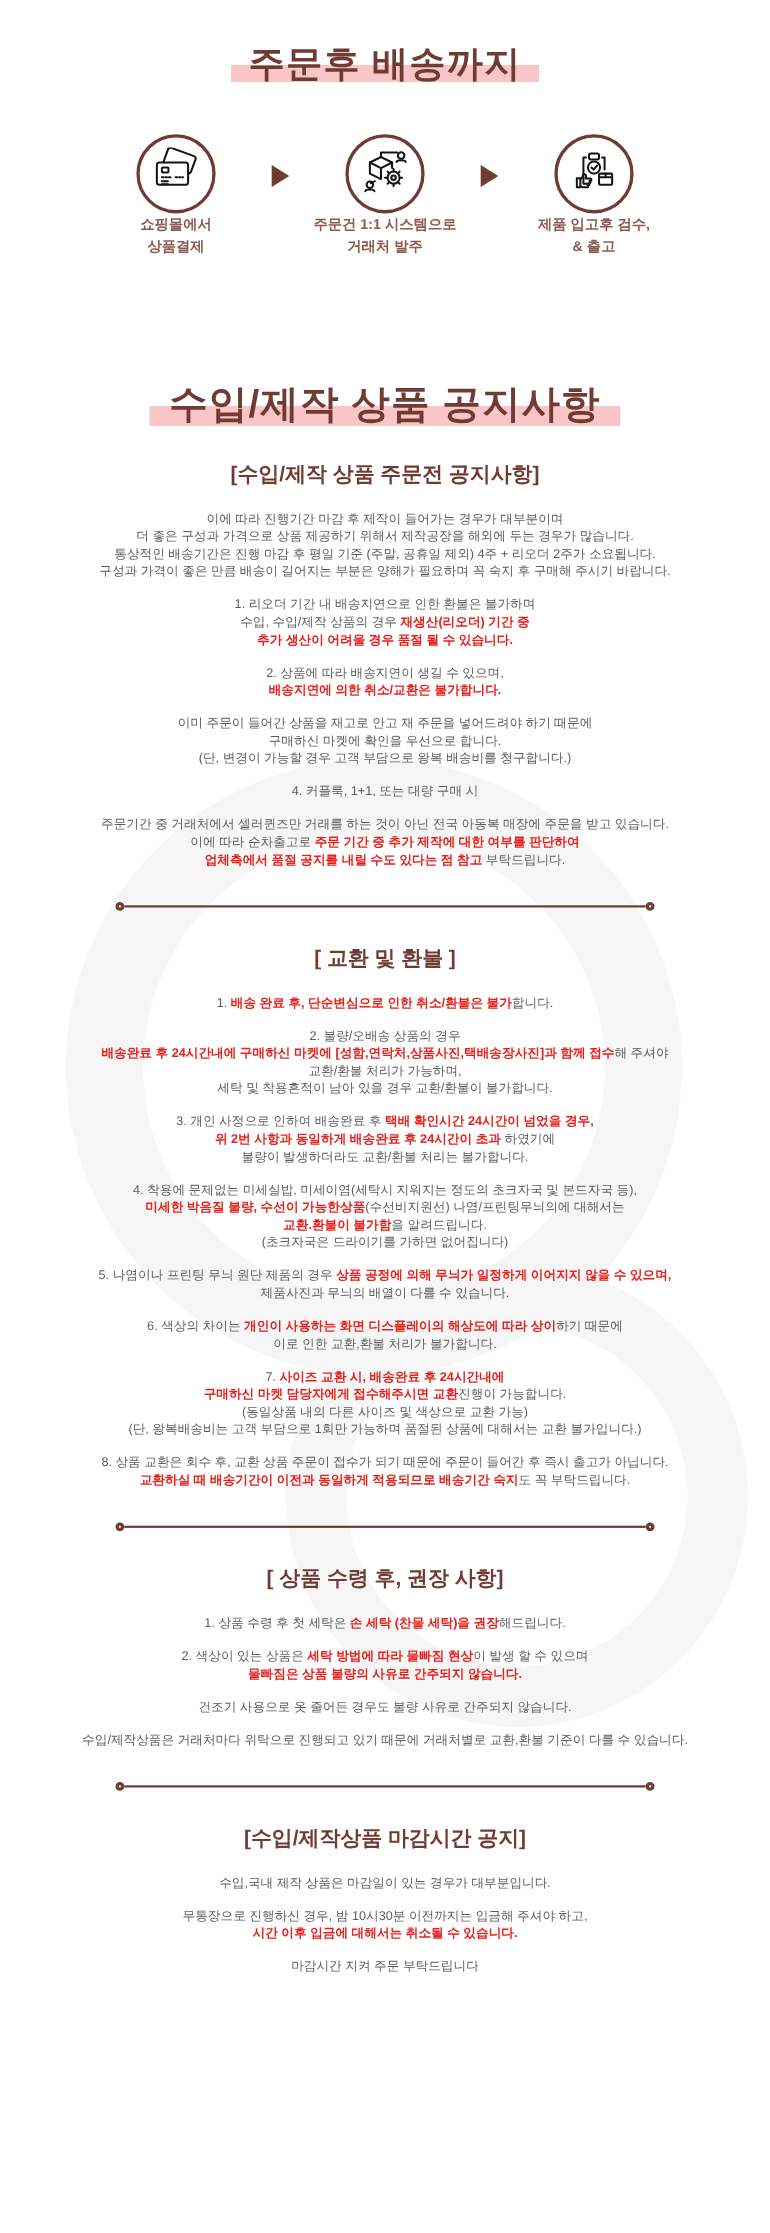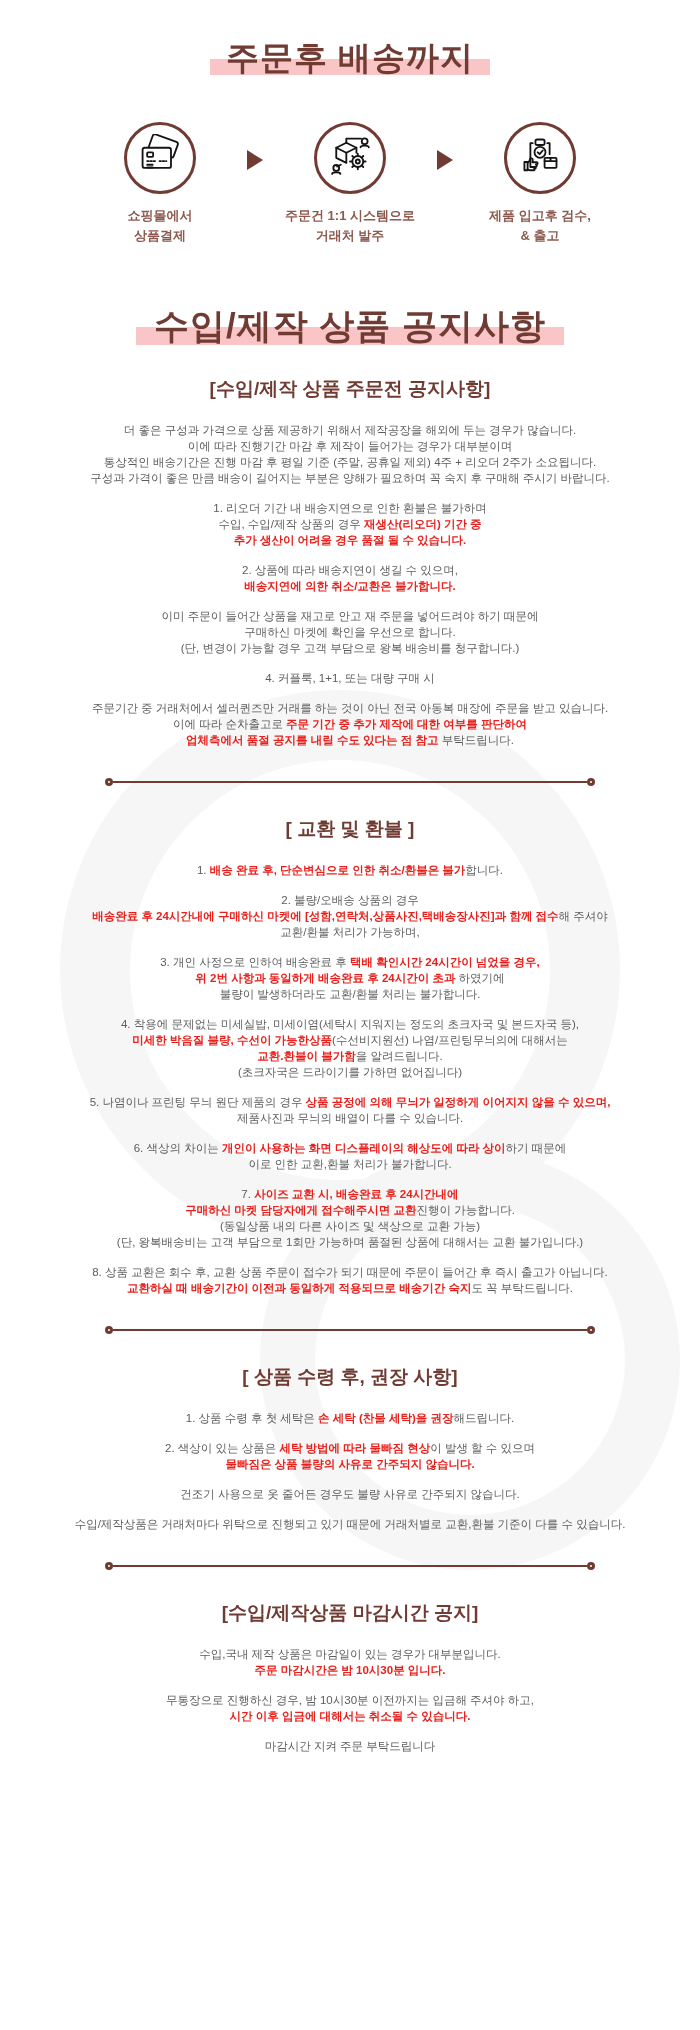--- a/index.html
+++ b/index.html
@@ -25,29 +25,29 @@
     display:inline-block;font-size:33px;font-weight:800;color:var(--brown);letter-spacing:1px;
     padding:0 16px;line-height:1.1;
     background:linear-gradient(180deg, rgba(0,0,0,0) 52%, var(--pink) 52%, var(--pink) 96%, rgba(0,0,0,0) 96%);
   }
   .process{margin-top:46px;display:flex;justify-content:center;align-items:flex-start;}
   .step{width:170px;flex:0 0 auto;}
   .step-circle{
     width:72px;height:72px;border:3px solid var(--brown);border-radius:50%;
     margin:0 auto;display:flex;align-items:center;justify-content:center;background:#fff;
   }
-  .step-label{margin-top:12px;color:var(--label-brown);font-weight:700;font-size:13px;line-height:1.5;}
+  .step-label{color:var(--label-brown);font-weight:700;font-size:13px;line-height:1.5;}
   .step-label span{display:block;}
   .flow-arrow{
     flex:0 0 auto;width:0;height:0;margin:28px 2px 0 2px;
     border-top:10px solid transparent;border-bottom:10px solid transparent;
     border-left:16px solid var(--brown);
   }
   .notice-title{
-    display:inline-block;margin-top:62px;font-size:35px;font-weight:800;color:var(--brown);letter-spacing:1px;
+    display:inline-block;margin-top:116px;font-size:35px;font-weight:800;color:var(--brown);letter-spacing:1px;
     padding:0 18px;line-height:1.1;
     background:linear-gradient(180deg, rgba(0,0,0,0) 52%, var(--pink) 52%, var(--pink) 97%, rgba(0,0,0,0) 97%);
   }
 
   .notice{margin-top:14px;font-size:11.5px;color:var(--body);}
   .sec-header{color:var(--brown);font-weight:800;font-size:19px;margin:30px 0 20px;}
   .para{margin:14px 0;}
   .line{line-height:16px;white-space:nowrap;}
   .red{color:var(--red);font-weight:700;}
   .divider{display:flex;align-items:center;width:490px;margin:30px auto;}
@@ -140,22 +140,22 @@
 
   </div>
 
   <div>
     <span class="notice-title">수입/제작 상품 공지사항</span>
   </div>
 
   <div class="notice" id="notice-body">
       <div class="sec-header">[수입/제작 상품 주문전 공지사항]</div>
       <div class="para">
+        <div class="line"><span>이에 따라 진행기간 마감 후 제작이 들어가는 경우가 대부분이며</span></div>
         <div class="line"><span>더 좋은 구성과 가격으로 상품 제공하기 위해서 제작공장을 해외에 두는 경우가 많습니다.</span></div>
-        <div class="line"><span>이에 따라 진행기간 마감 후 제작이 들어가는 경우가 대부분이며</span></div>
         <div class="line"><span>통상적인 배송기간은 진행 마감 후 평일 기준 (주말, 공휴일 제외) 4주 + 리오더 2주가 소요됩니다.</span></div>
         <div class="line"><span>구성과 가격이 좋은 만큼 배송이 길어지는 부분은 양해가 필요하며 꼭 숙지 후 구매해 주시기 바랍니다.</span></div>
       </div>
       <div class="para">
         <div class="line"><span>1. 리오더 기간 내 배송지연으로 인한 환불은 불가하며</span></div>
         <div class="line"><span>수입, 수입/제작 상품의 경우 </span><span class="red">재생산(리오더) 기간 중</span></div>
         <div class="line"><span class="red">추가 생산이 어려울 경우 품절 될 수 있습니다.</span></div>
       </div>
       <div class="para">
         <div class="line"><span>2. 상품에 따라 배송지연이 생길 수 있으며,</span></div>
@@ -180,20 +180,21 @@
         <span class="ring"></span>
       </div>
       <div class="sec-header">[ 교환 및 환불 ]</div>
       <div class="para">
         <div class="line"><span>1. </span><span class="red">배송 완료 후, 단순변심으로 인한 취소/환불은 불가</span><span>합니다.</span></div>
       </div>
       <div class="para">
         <div class="line"><span>2. 불량/오배송 상품의 경우</span></div>
         <div class="line"><span class="red">배송완료 후 24시간내에 구매하신 마켓에 [성함,연락처,상품사진,택배송장사진]과 함께 접수</span><span>해 주셔야</span></div>
         <div class="line"><span>교환/환불 처리가 가능하며,</span></div>
+        <div class="line"><span>세탁 및 착용흔적이 남아 있을 경우 교환/환불이 불가합니다.</span></div>
       </div>
       <div class="para">
         <div class="line"><span>3. 개인 사정으로 인하여 배송완료 후 </span><span class="red">택배 확인시간 24시간이 넘었을 경우,</span></div>
         <div class="line"><span class="red">위 2번 사항과 동일하게 배송완료 후 24시간이 초과</span><span> 하였기에</span></div>
         <div class="line"><span>불량이 발생하더라도 교환/환불 처리는 불가합니다.</span></div>
       </div>
       <div class="para">
         <div class="line"><span>4. 착용에 문제없는 미세실밥, 미세이염(세탁시 지워지는 정도의 초크자국 및 본드자국 등),</span></div>
         <div class="line"><span class="red">미세한 박음질 불량, 수선이 가능한상품</span><span>(수선비지원선) 나염/프린팅무늬의에 대해서는</span></div>
         <div class="line"><span class="red">교환.환불이 불가함</span><span>을 알려드립니다.</span></div>
@@ -237,21 +238,20 @@
         <div class="line"><span>수입/제작상품은 거래처마다 위탁으로 진행되고 있기 때문에 거래처별로 교환,환불 기준이 다를 수 있습니다.</span></div>
       </div>
       <div class="divider">
         <span class="ring"></span>
         <span class="rule"></span>
         <span class="ring"></span>
       </div>
       <div class="sec-header">[수입/제작상품 마감시간 공지]</div>
       <div class="para">
         <div class="line"><span>수입,국내 제작 상품은 마감일이 있는 경우가 대부분입니다.</span></div>
-        <div class="line"><span class="red">주문 마감시간은 밤 10시30분 입니다.</span></div>
       </div>
       <div class="para">
         <div class="line"><span>무통장으로 진행하신 경우, 밤 10시30분 이전까지는 입금해 주셔야 하고,</span></div>
         <div class="line"><span class="red">시간 이후 입금에 대해서는 취소될 수 있습니다.</span></div>
       </div>
       <div class="para">
         <div class="line"><span>마감시간 지켜 주문 부탁드립니다</span></div>
       </div>
     </div>
 

